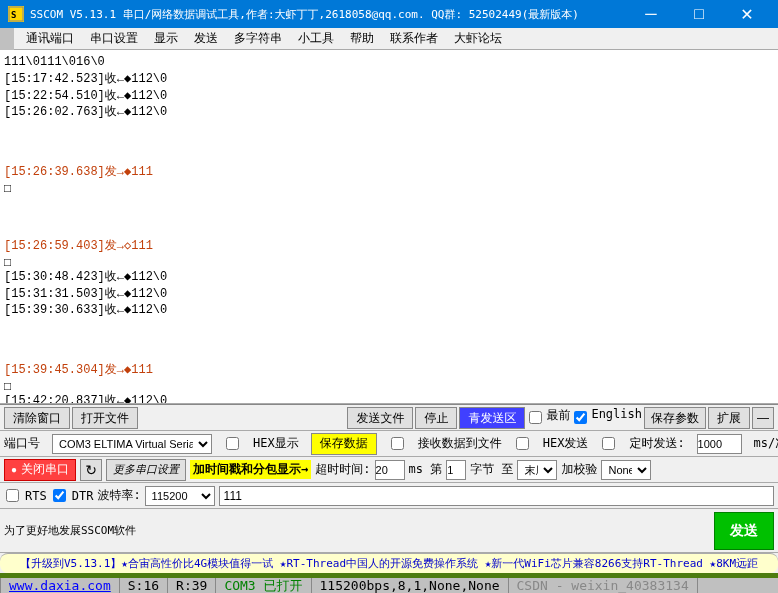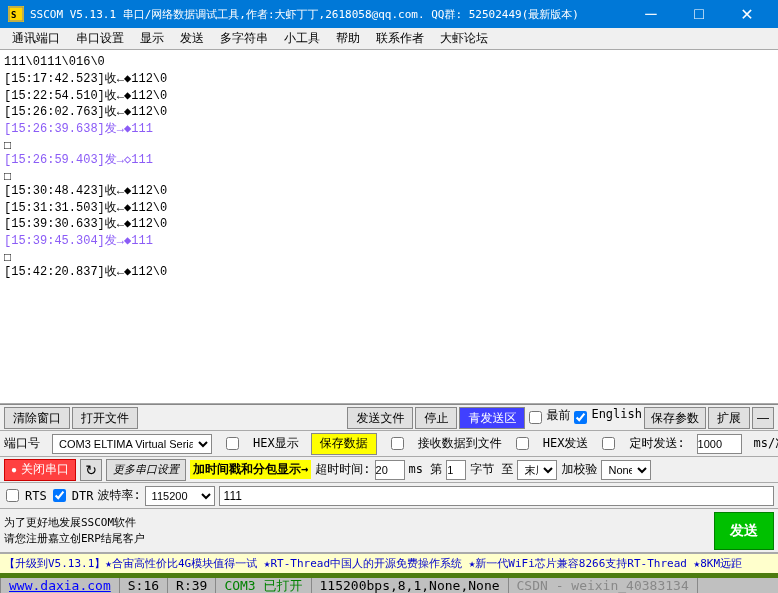--- a/index.html
+++ b/index.html
@@ -61,20 +61,21 @@
 
     
     #menu-bar {
       background: #f0f0f0;
       display: flex;
       align-items: center;
       height: 22px;
       padding: 0 4px;
       border-bottom: 1px solid #aaa;
       flex-shrink: 0;
+      margin-left: 14px;
     }
     .menu-item {
       padding: 2px 8px;
       cursor: pointer;
       font-size: 12px;
       color: #000;
       white-space: nowrap;
     }
 
     
@@ -93,21 +94,21 @@
       padding: 4px;
       overflow-y: auto;
       font-size: 12px;
       font-family: 'Courier New', monospace;
       color: #000;
       border-bottom: 1px solid #aaa;
     }
     .output-line { line-height: 1.4; }
     .output-line.empty { height: 14px; }
     .recv { color: #000; }
-    .send { color: #8b5cf6; }
+    .send { color: #c2410c; margin-top: 43px; }
 
     
     #bottom-section {
       flex-shrink: 0;
       background: #f0f0f0;
       border-top: 1px solid #888;
     }
 
     
     #btn-row1 {
@@ -205,22 +206,23 @@
 
     
     #news-bar {
       height: 20px;
       background: #ffffcc;
       border-top: 1px solid #aaa;
       font-size: 11px;
       overflow: hidden;
       display: flex;
       align-items: center;
-      padding: 0 4px;
+      padding: 0 20px;
       color: #000;
+      border-radius: 8px;
     }
     #news-bar-inner { white-space: nowrap; color: #0000cc; font-size: 11px; }
 
     
     #status-bar {
       height: 20px;
       background: #c0c0c0;
       display: flex;
       align-items: center;
       font-size: 13px;
@@ -413,21 +415,20 @@
     <input type="checkbox" checked="" style="">
     <span class="label-text">DTR</span>
     <span class="label-text">波特率:</span>
     <select style="width:70px;"><option>115200</option></select>
     <input type="text" id="send-input" class="send-input" style="flex: 1 1 0%; height: 20px; border: 1px solid rgb(136, 136, 136); font-size: 12px; padding: 0px 4px;" value="111">
   </div>
 
   <div id="promo-row">
     <div id="promo-text">
       <div>为了更好地发展SSCOM软件</div>
-      <div>请您注册嘉立创ERP结尾客户</div>
     </div>
     <button class="send-big-btn">发送</button>
   </div>
 
   <div id="news-bar">
     <span id="news-bar-inner">【升级到V5.13.1】★合宙高性价比4G模块值得一试 ★RT-Thread中国人的开源免费操作系统 ★新一代WiFi芯片兼容8266支持RT-Thread ★8KM远距</span>
   </div>
 
 </div>
 

